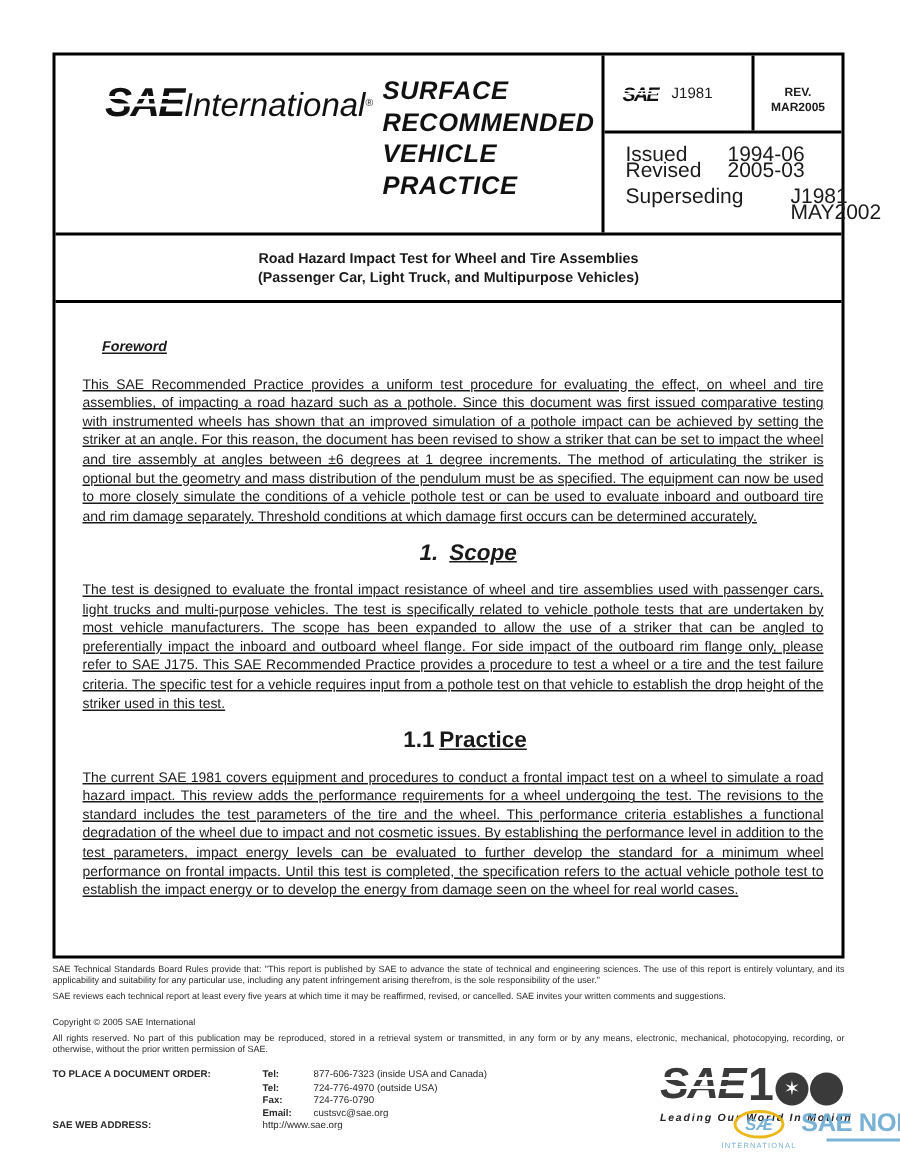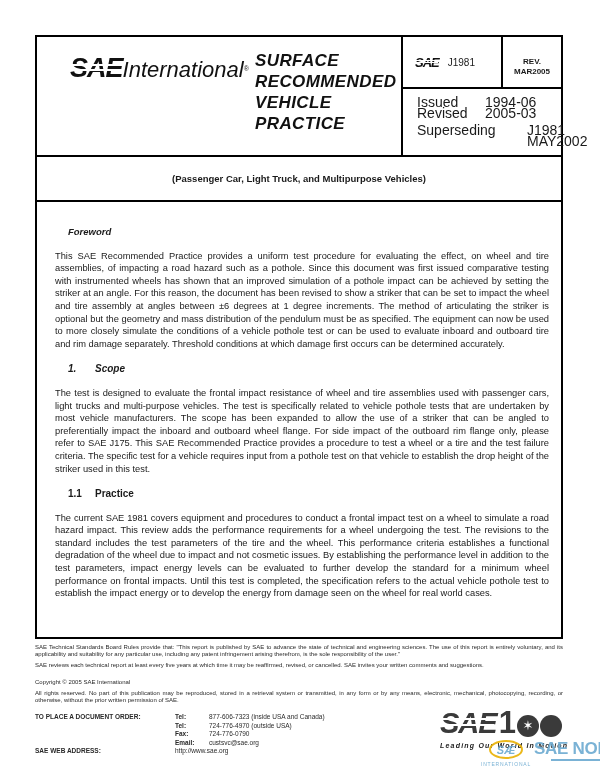--- a/index.html
+++ b/index.html
@@ -42,25 +42,25 @@
   .dl { width:68px; flex:none; }
   .superseding { margin-top:auto;gap:42px; }
 
   
   .title-bar { height:45px; border-bottom:2px solid #000; display:flex; flex-direction:column;
                align-items:center; justify-content:center; font-weight:700; font-size:9.5px;
                line-height:13px; text-align:center; }
 
   
   .doc-body { height:433px; padding:24px 12px 0 18px; font-size:9.3px; line-height:12.6px;
-              text-align:justify; overflow:hidden; }
+              text-align:justify; overflow:hidden;text-decoration:underline; }
   .h-foreword { font-weight:700; font-style:italic; font-size:9.5px; margin-left:13px;
                 margin-bottom:11px; text-align:left; }
-  .h-section { font-weight:700; font-size:10px; margin-left:13px; margin-bottom:11px;
-               text-align:left; }
+  .h-section { font-weight:700; font-size:15px; margin-left:13px; margin-bottom:11px;
+               text-align:center; }
   .h-section.italic { font-style:italic; }
   .h-num { display:inline-block; min-width:27px; }
   .para { margin-bottom:13px; }
 
   
   .footer { position:absolute; left:35px; top:644px; width:528px; color:#2a2a2a; }
   .fine { font-size:6px; line-height:7px; margin-bottom:4px; text-align:justify; }
   .fine.single { text-align:left; }
   .fine.gap-above { margin-top:10px; }
   .order-grid { margin-top:9px; display:grid; grid-template-columns:140px 34px auto;
@@ -132,20 +132,21 @@
           </div>
           <div class="date-row superseding">
             <span class="dl">Superseding</span>
             <span class="dv">J1981 MAY2002</span>
           </div>
         </div>
       </div>
     </div>
 
     <div class="title-bar">
+      <div>Road Hazard Impact Test for Wheel and Tire Assemblies</div>
       <div>(Passenger Car, Light Truck, and Multipurpose Vehicles)</div>
     </div>
 
     <div class="doc-body">
       <div class="h-foreword">Foreword</div>
       <p class="para">This SAE Recommended Practice provides a uniform test procedure for evaluating the effect, on wheel and tire assemblies, of impacting a road hazard such as a pothole.  Since this document was first issued comparative testing with instrumented wheels has shown that an improved simulation of a pothole impact can be achieved by setting the striker at an angle.  For this reason, the document has been revised to show a striker that can be set to impact the wheel and tire assembly at angles between ±6 degrees at 1 degree increments.  The method of articulating the striker is optional but the geometry and mass distribution of the pendulum must be as specified.  The equipment can now be used to more closely simulate the conditions of a vehicle pothole test or can be used to evaluate inboard and outboard tire and rim damage separately. Threshold conditions at which damage first occurs can be determined accurately.</p>
 
       <div class="h-section italic">
         <span class="h-num">1.</span><span>Scope</span>
       </div>

